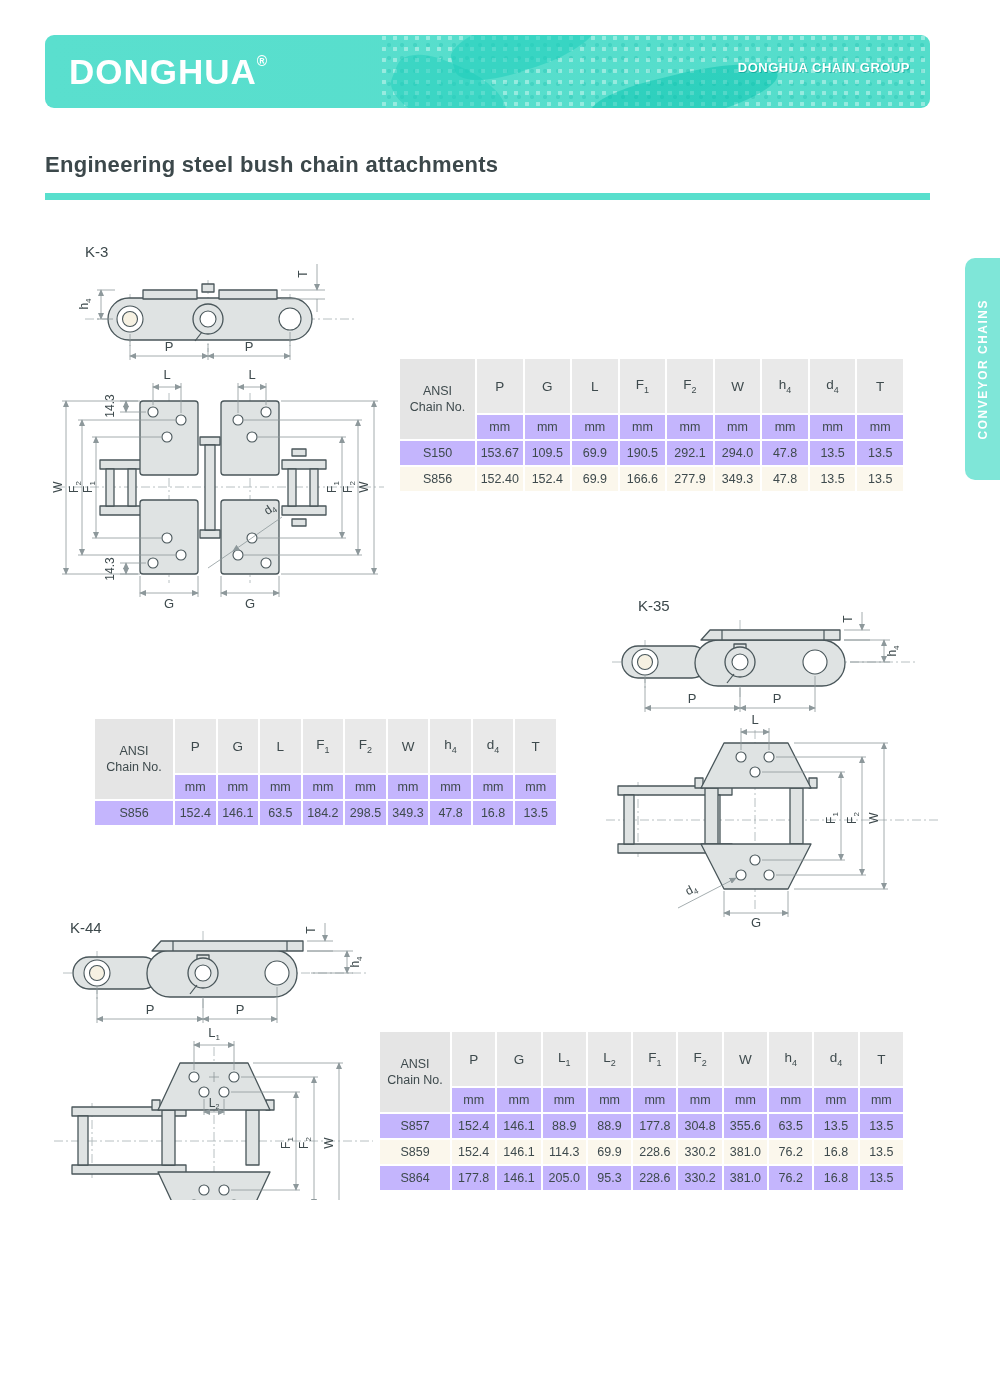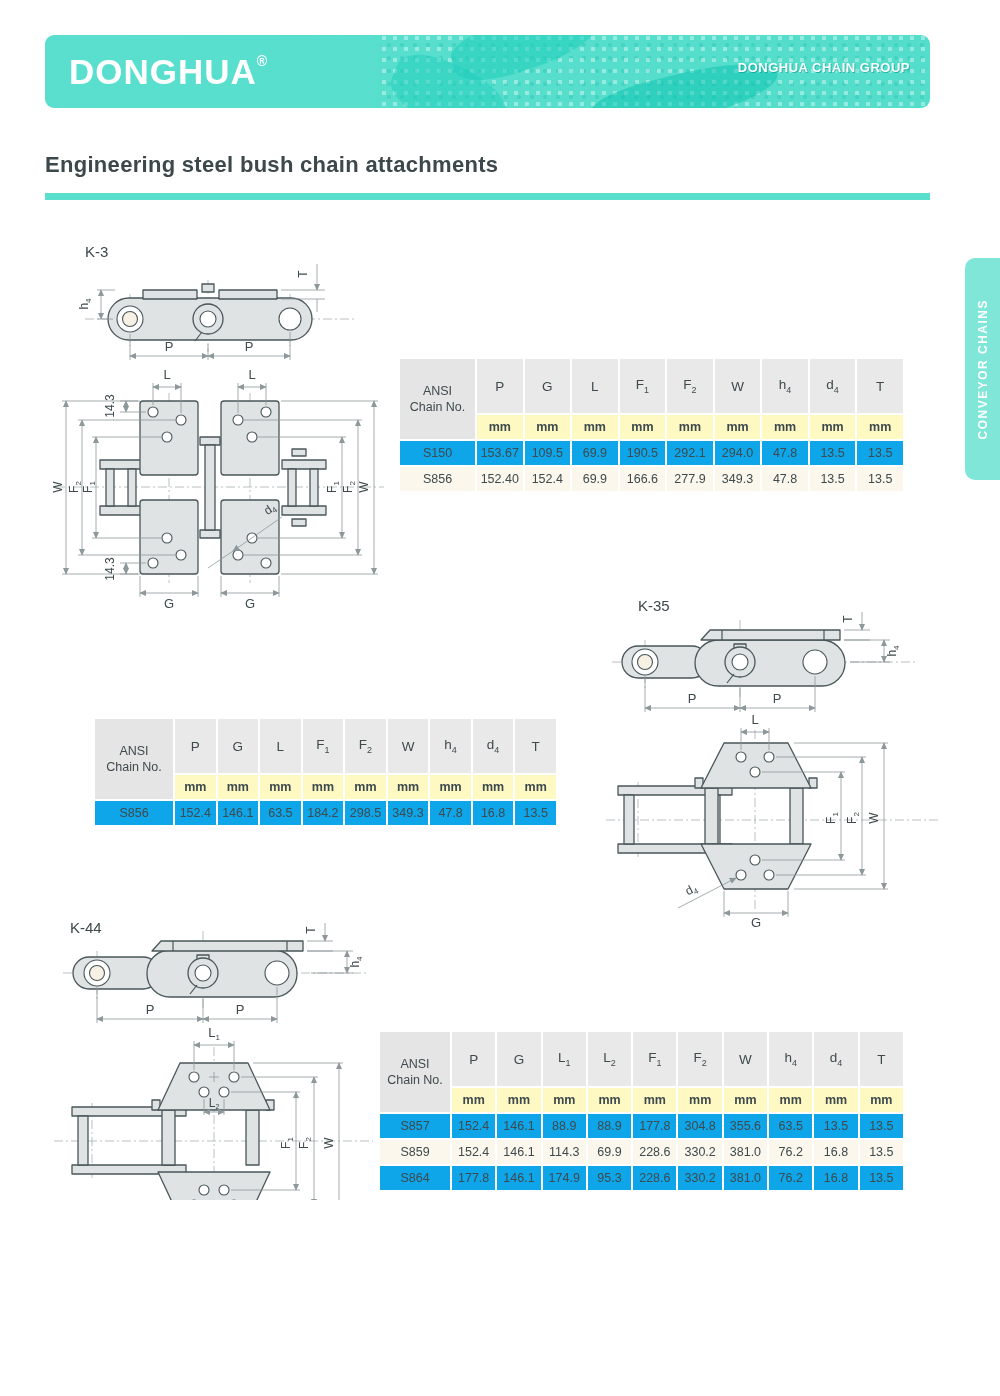--- a/index.html
+++ b/index.html
@@ -36,23 +36,23 @@
 
   
   .draw-label { position:absolute; font-size:15px; color:#3c484b; }
 
   
   table.dtable { position:absolute; border-collapse:separate; border-spacing:2px; table-layout:fixed;
                  color:#3e4a4d; font-family:"Liberation Sans",sans-serif; }
   table.dtable th, table.dtable td { text-align:center; vertical-align:middle; padding:0; font-weight:normal; }
   table.dtable th.corner { background:#e5e5e5; font-size:12.5px; line-height:1.3; }
   table.dtable th.colh  { background:#e9e9e9; height:54px; font-size:13.5px; }
-  table.dtable th.unit  { background:#fef9c3; height:24px; font-size:12.5px;font-weight:bold; }
+  table.dtable th.unit  { background:#c4b5fd; height:24px; font-size:12.5px; }
   table.dtable tbody td { height:24px; font-size:12.5px; }
-  table.dtable tr.mint  td { background:#0ea5e9; }
+  table.dtable tr.mint  td { background:#c4b5fd; }
   table.dtable tr.cream td { background:#fbf7ec; }
   table.dtable sub { font-size:9px; }
 
   
   svg { position:absolute; overflow:visible; }
   .pf   { fill:#dfe3e3; stroke:#49565a; stroke-width:1.3; stroke-linejoin:round; }
   .hole { fill:#ffffff; stroke:#49565a; stroke-width:1.1; }
   .holec{ fill:#f6f1e2; stroke:#49565a; stroke-width:1.1; }
   .cl   { stroke:#a6b0b2; stroke-width:.8; stroke-dasharray:9 3 2 3; fill:none; }
   .dl   { stroke:#8d989b; stroke-width:.8; fill:none; }
@@ -588,21 +588,21 @@
           <td>330.2</td>
           <td>381.0</td>
           <td>76.2</td>
           <td>16.8</td>
           <td>13.5</td>
         </tr>
         <tr class="mint">
           <td>S864</td>
           <td>177.8</td>
           <td>146.1</td>
-          <td>174.9</td>
+          <td>205.0</td>
           <td>95.3</td>
           <td>228.6</td>
           <td>330.2</td>
           <td>381.0</td>
           <td>76.2</td>
           <td>16.8</td>
           <td>13.5</td>
         </tr>
       </tbody>
     </table>

